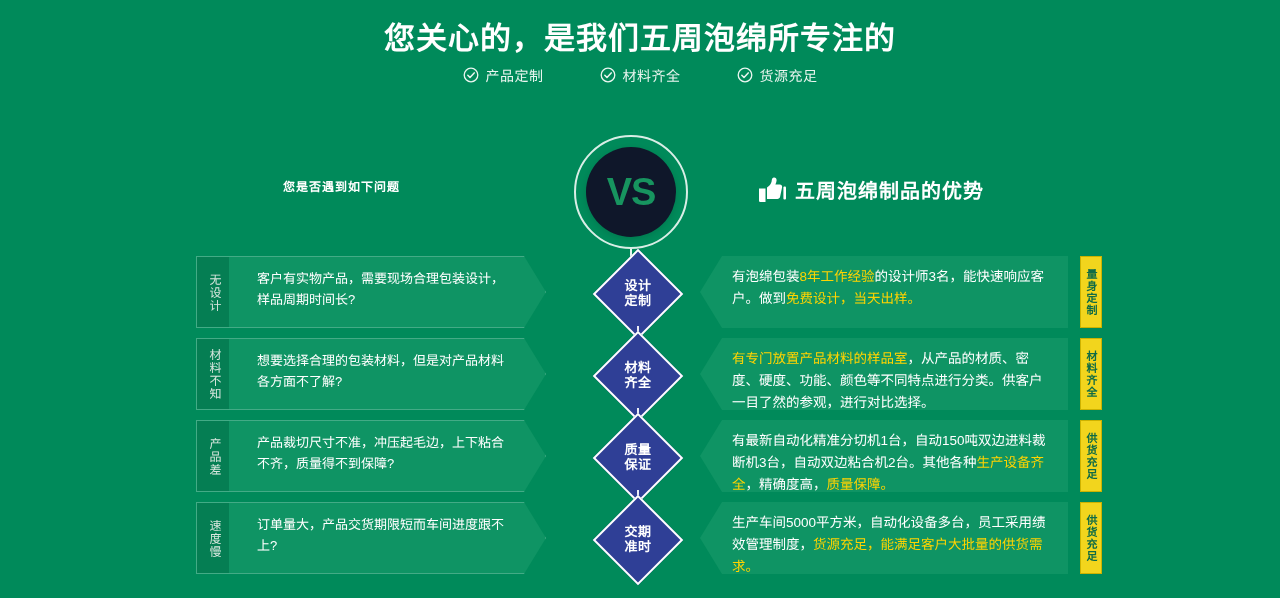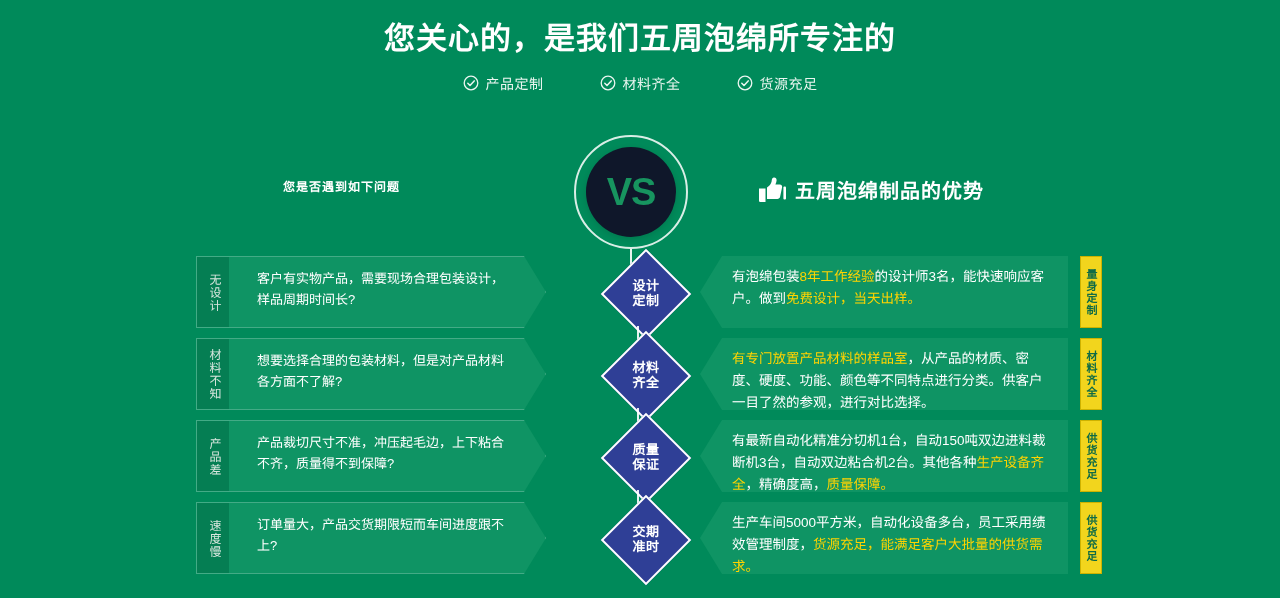--- a/index.html
+++ b/index.html
@@ -16,21 +16,21 @@
 
   
   .header{position:absolute;top:0;left:0;width:1280px;text-align:center;}
   .main-title{
     margin:0;padding-top:20px;
     font-size:31px;font-weight:bold;letter-spacing:1px;
     color:#ffffff;line-height:1.25;
   }
   .subtitle-row{
     display:flex;justify-content:center;align-items:center;
-    gap:56px;margin-top:14px;
+    gap:56px;margin-top:6px;
   }
   .sub-item{display:flex;align-items:center;gap:7px;}
   .check-ico{width:16px;height:16px;display:block;flex:0 0 16px;}
   .sub-text{font-size:14px;color:#eaf6f0;letter-spacing:.5px;}
 
   
   .vs-wrap{position:absolute;left:574px;top:135px;width:118px;height:120px;}
   .vs-ring{
     position:absolute;left:0;top:0;width:114px;height:114px;
     border-radius:50%;border:2px solid rgba(255,255,255,.85);
@@ -112,21 +112,21 @@
   }
   .right-tab span{
     writing-mode:vertical-rl;text-orientation:upright;
     font-size:11px;line-height:1.1;color:#0f6b46;font-weight:bold;
     letter-spacing:1px;white-space:nowrap;
   }
 
   
   .diamond-col{position:absolute;left:592px;top:0;width:96px;}
   .diamond{
-    position:absolute;left:8px;width:92px;height:92px;
+    position:absolute;left:0;width:92px;height:92px;
   }
   .diamond .dshape{
     position:absolute;left:14px;top:-10px;width:64px;height:64px;
     background:#2f3f96;
     border:2px solid #ffffff;
     transform:rotate(45deg);
     box-sizing:border-box;
   }
   .diamond .dlabel{
     position:absolute;left:0;top:-10px;width:92px;height:64px;

